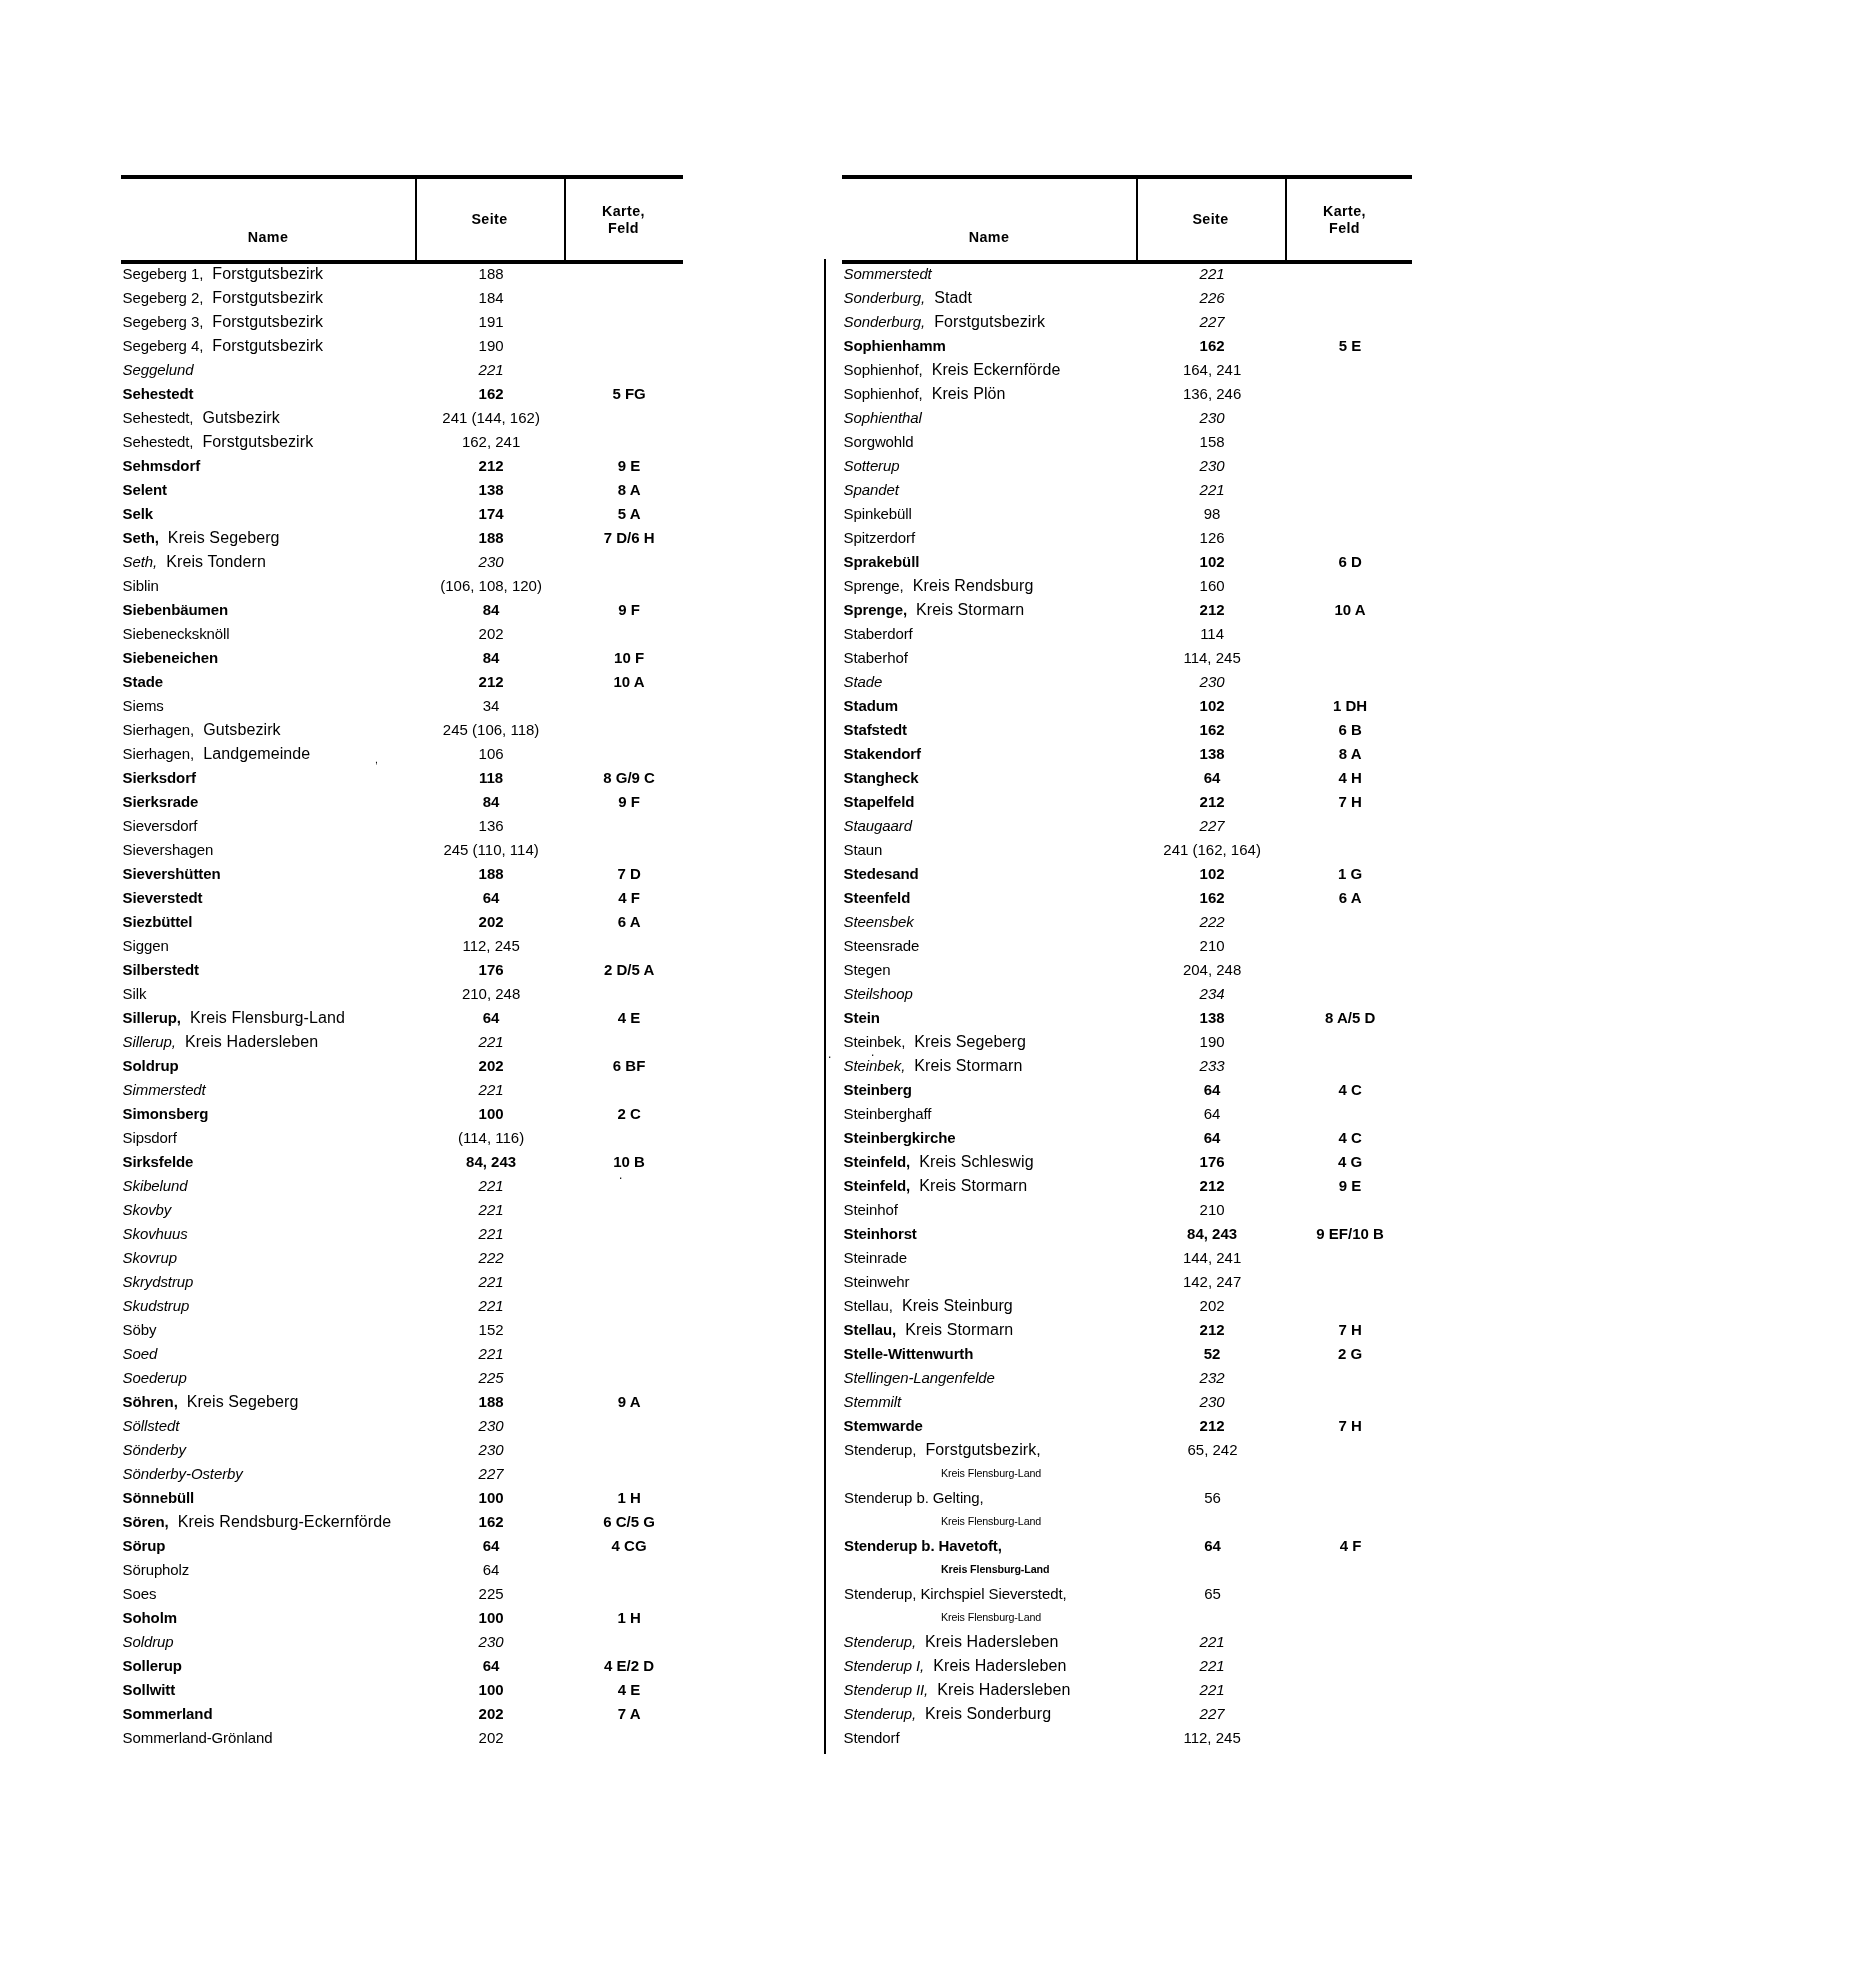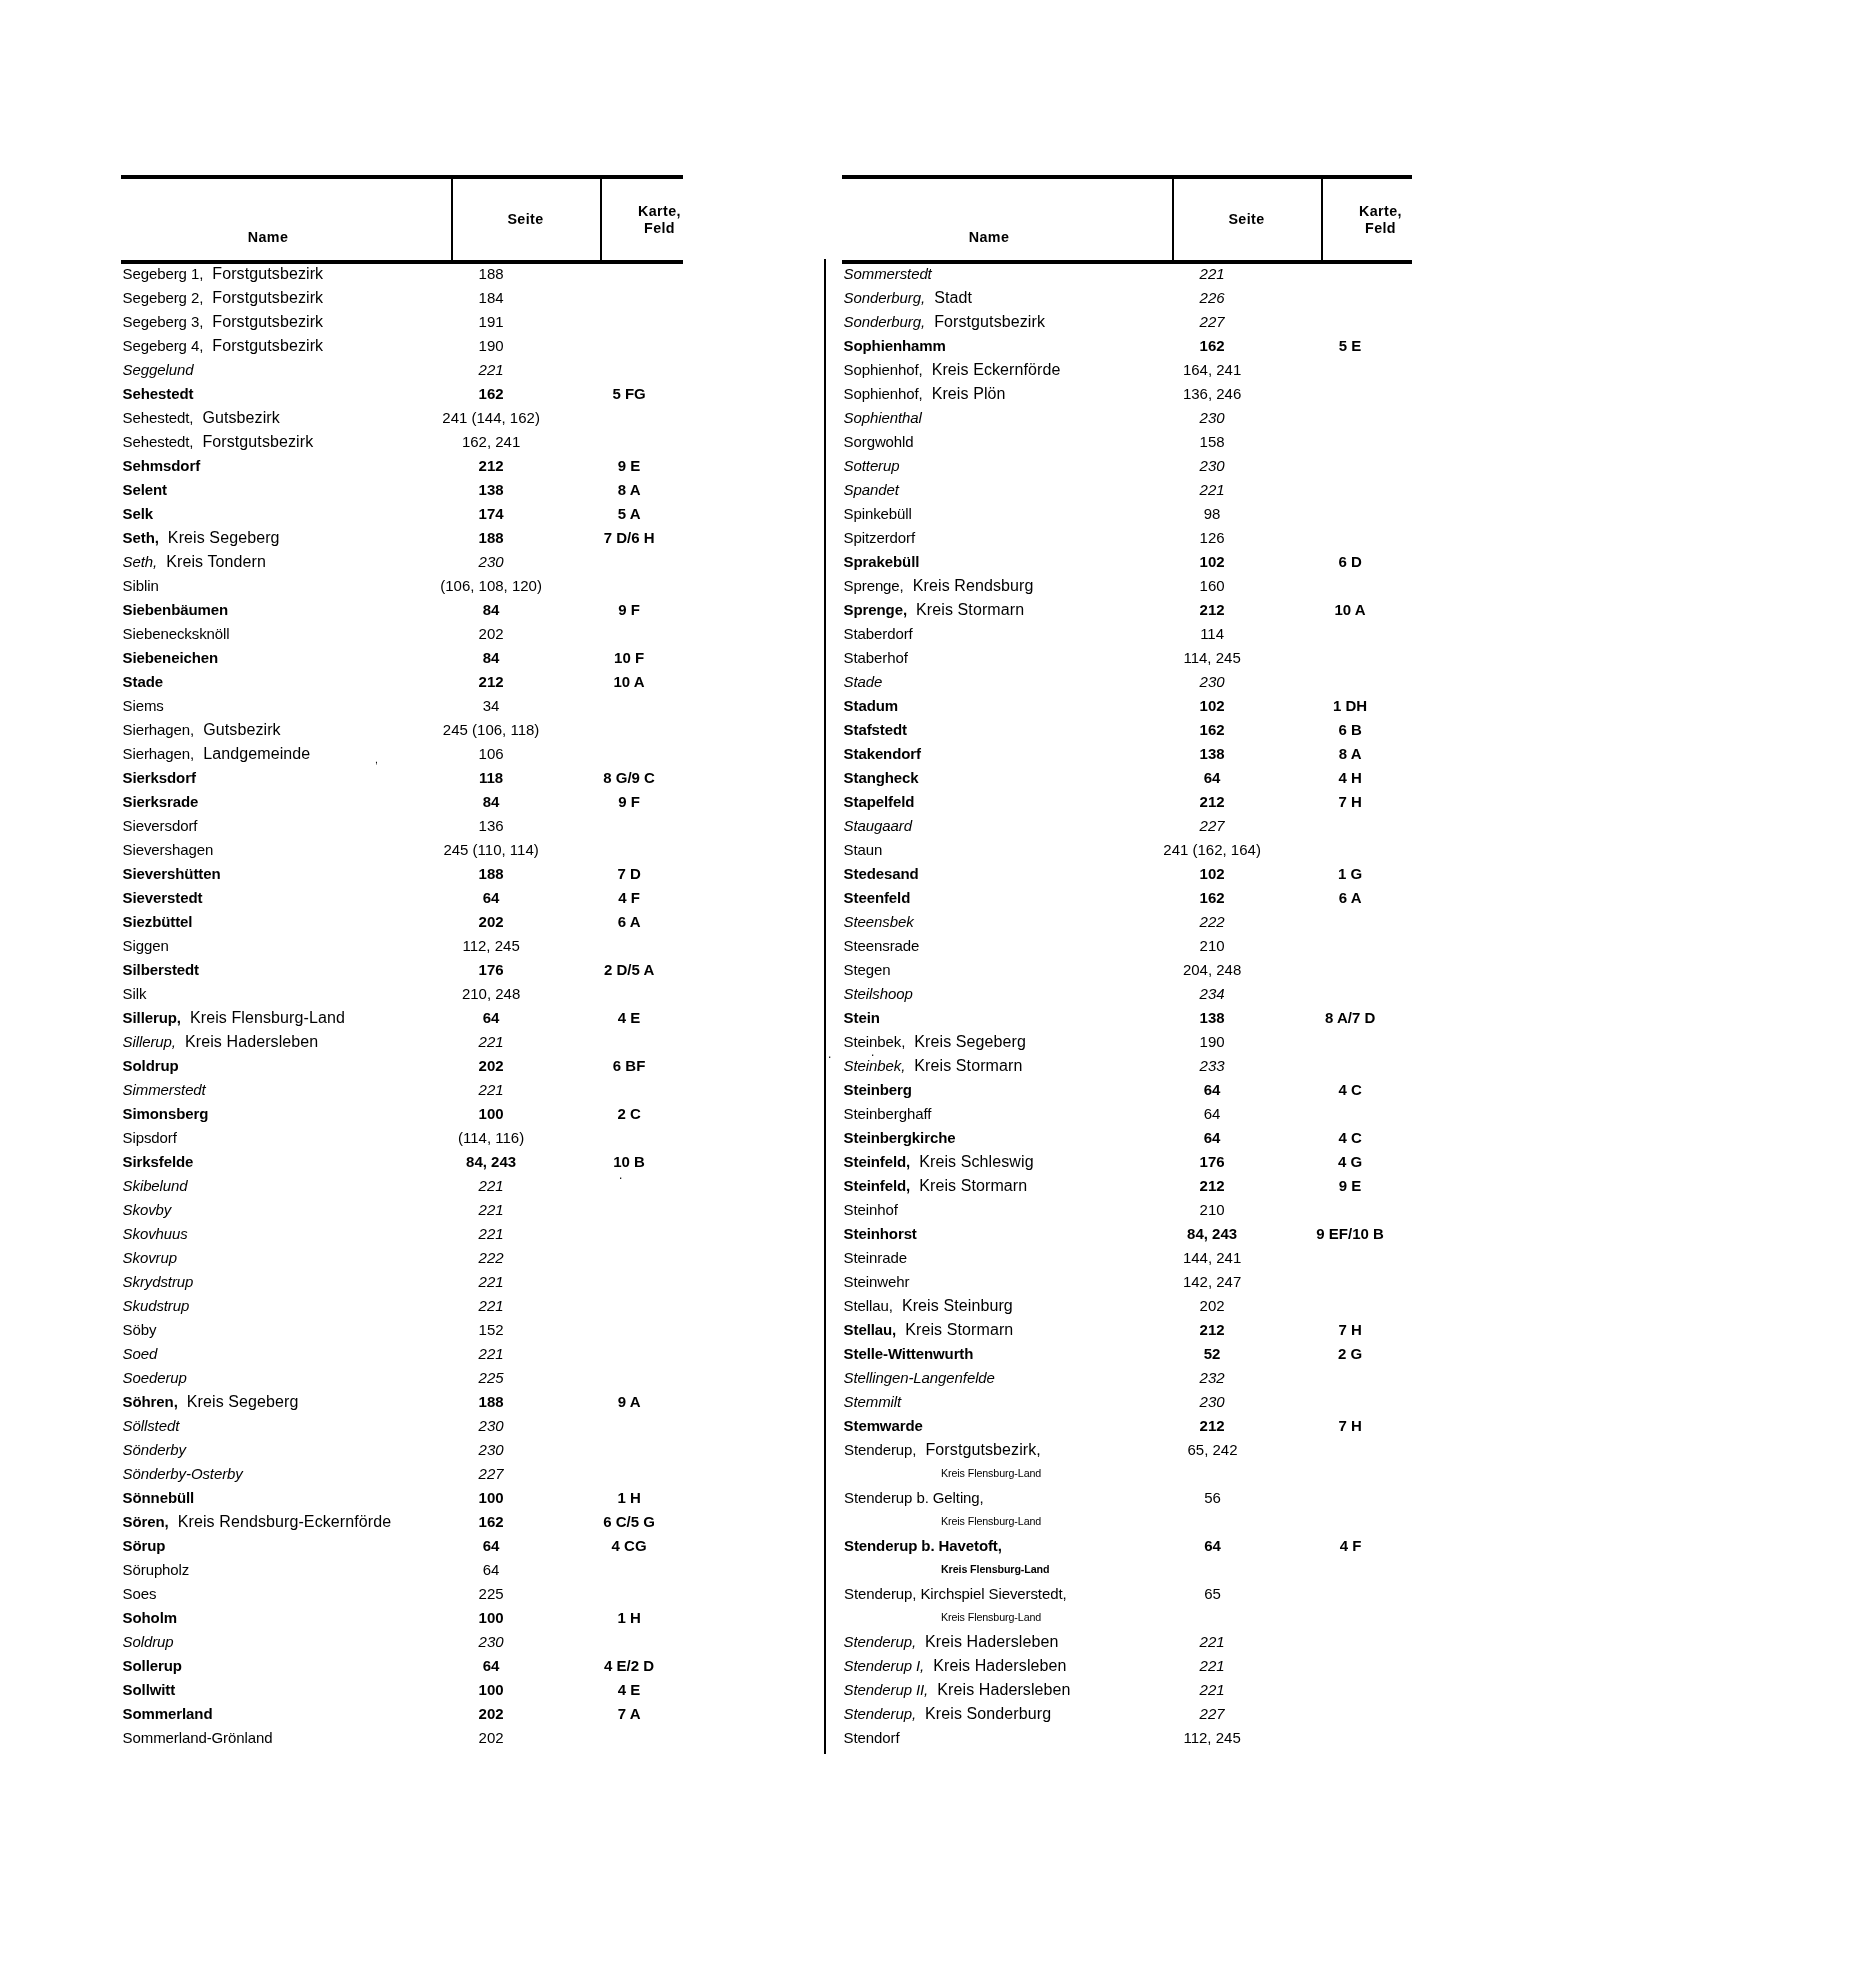--- a/index.html
+++ b/index.html
@@ -26,21 +26,21 @@
     display:flex; align-items:center; justify-content:center;
     text-align:center; font-weight:bold; font-size:14.3px;
     letter-spacing:0.4px; line-height:1.18;
     position:relative;
   }
   .hdr-cell.divider::before {
     content:""; position:absolute; left:0; top:0; bottom:0;
     width:2px; background:#000;
   }
   .c-name  { flex:0 0 294px;margin-top:36px; }
-  .c-seite { flex:0 0 149px;margin-left:36px; }
+  .c-seite { flex:0 0 149px; }
   .c-karte { flex:0 0 119px; }
 
   
   .col { position:absolute; }
   .col.left  { left:121px;  top:262px; width:564px; }
   .col.right { left:842px; top:262px; width:572px; }
 
   .col .vbar {
     position:absolute; left:-18px; top:-3.2px; bottom:-4px;
     width:2.4px; background:#000;
@@ -603,21 +603,21 @@
         <div class="kf"></div>
       </div>
       <div class="row">
         <div class="nm it">Steilshoop</div>
         <div class="pg it">234</div>
         <div class="kf"></div>
       </div>
       <div class="row">
         <div class="nm b">Stein</div>
         <div class="pg b">138</div>
-        <div class="kf">8 A/7 D</div>
+        <div class="kf">8 A/5 D</div>
       </div>
       <div class="row">
         <div class="nm ">Steinbek,<span class="q">&nbsp;&nbsp;Kreis Segeberg</span></div>
         <div class="pg ">190</div>
         <div class="kf"></div>
       </div>
       <div class="row">
         <div class="nm it">Steinbek,<span class="q">&nbsp;&nbsp;Kreis Stormarn</span></div>
         <div class="pg it">233</div>
         <div class="kf"></div>

